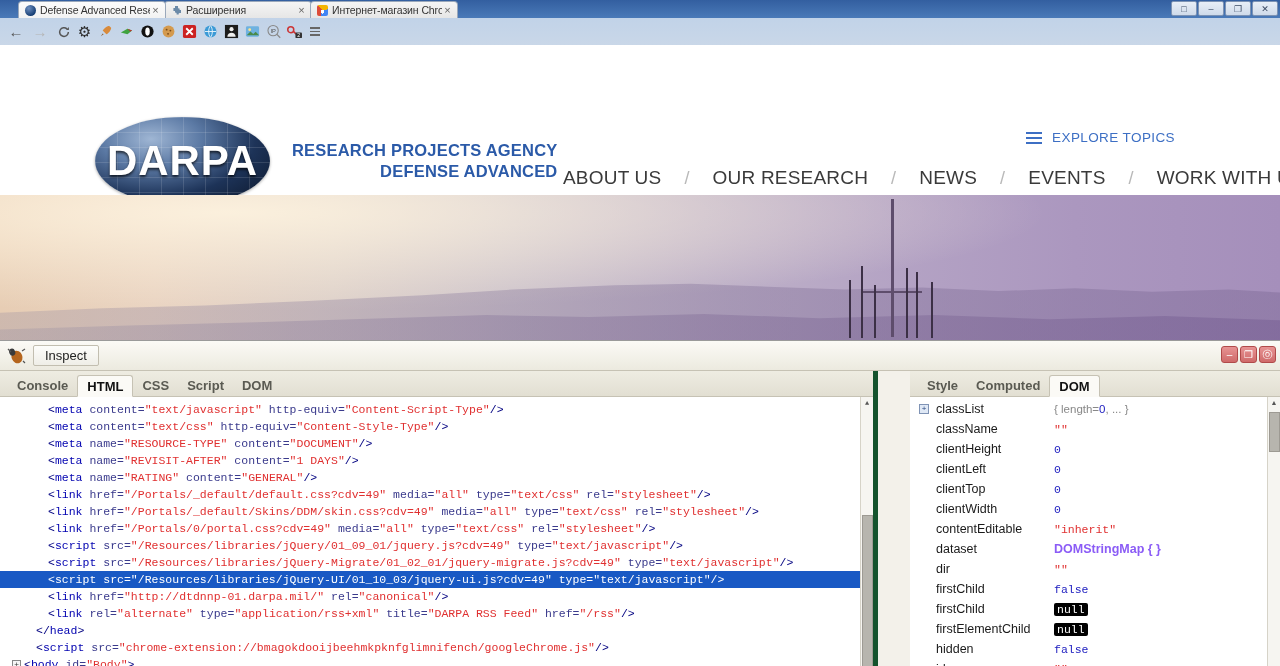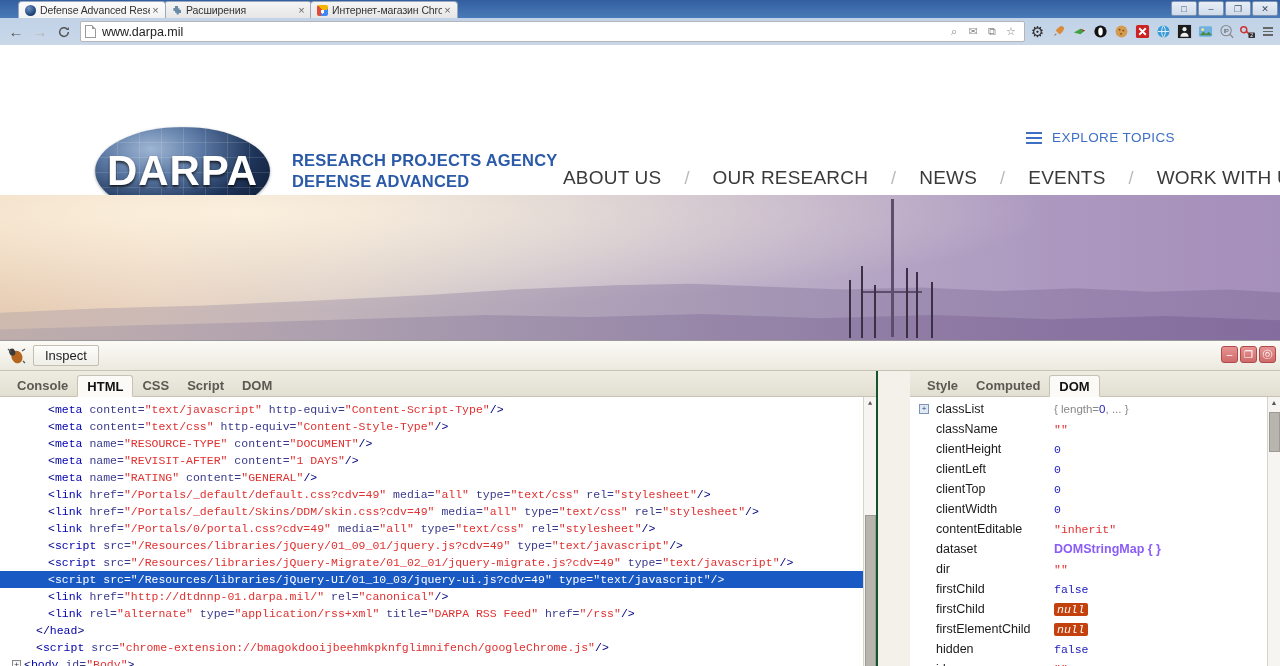--- a/index.html
+++ b/index.html
@@ -53,21 +53,21 @@
   .extbar { display:flex; align-items:center; gap:4px; padding-right:2px; }
   .ext { width:17px; height:17px; display:flex; align-items:center; justify-content:center;
       font-size:12px; line-height:1; border-radius:2px; position:relative; }
   .menubtn { width:16px; height:20px; display:flex; flex-direction:column; justify-content:center;
       align-items:center; gap:2px; margin-left:2px; }
   .menubtn i { display:block; width:10px; height:1.5px; background:#666; }
 
   
   .page { width:1280px; height:295px; background:#fff; position:relative; overflow:hidden; }
   .site-header { height:150px; display:flex; align-items:flex-start; position:relative; }
-  .logo-wrap { position:absolute; left:95px; top:82px; display:flex; align-items:center; }
+  .logo-wrap { position:absolute; left:95px; top:72px; display:flex; align-items:center;text-align:right; }
   .globe { width:175px; height:88px; border-radius:50%;
       background:radial-gradient(ellipse at 32% 25%, #9fb6d4 0%, #5b79a4 30%, #1d3358 62%, #0a1426 100%);
       position:relative; overflow:hidden; box-shadow:0 1px 3px rgba(0,0,0,.35); }
   .globe:before { content:""; position:absolute; inset:0; border-radius:50%;
       background:
         repeating-linear-gradient(to right, rgba(255,255,255,.13) 0 1px, transparent 1px 22px),
         repeating-linear-gradient(to bottom, rgba(255,255,255,.13) 0 1px, transparent 1px 15px); }
   .globe .gtext { position:absolute; inset:0; display:flex; align-items:center;
       justify-content:center; color:#fff; font-weight:bold; font-size:42px;
       letter-spacing:1px; font-family:"Liberation Sans", sans-serif;
@@ -115,21 +115,21 @@
   .fb-inspect { margin-left:6px; height:21px; padding:0 11px; font-size:13px; color:#222;
       background:linear-gradient(to bottom,#fdfdfb,#efeee7); border:1px solid #c2beb0;
       border-radius:2px; display:flex; align-items:center; }
   .fb-winbtns { position:absolute; right:4px; top:5px; display:flex; gap:2px; }
   .fb-wb { width:17px; height:17px; border-radius:3px; border:1px solid #b04a4a;
       background:linear-gradient(to bottom,#e79393,#cf6a6a); color:#fff; font-size:10px;
       display:flex; align-items:center; justify-content:center; line-height:1; }
 
   .fb-body { display:flex; height:295px; }
   .fb-left { width:878px; display:flex; flex-direction:column;
-      border-right:2px solid #14532d; }
+      border-right:5px solid #14532d; }
   .fb-right { width:402px; display:flex; flex-direction:column;padding-left:32px; }
   .fb-tabs { height:26px; background:linear-gradient(to bottom,#eeece2,#e2dfd2);
       border-bottom:1px solid #c6c2b4; display:flex; align-items:flex-end; padding-left:8px; }
   .fb-tab { height:22px; padding:0 9px; font-size:13px; font-weight:bold; color:#5a5a52;
       display:flex; align-items:center; }
   .fb-tab.sel { background:#fbfaf6; border:1px solid #c6c2b4; border-bottom:1px solid #fbfaf6;
       border-radius:3px 3px 0 0; color:#111; margin-bottom:-1px; }
 
   .code-area { flex:1 1 auto; background:#fff; overflow:hidden; position:relative;
       font-family:"Liberation Mono", monospace; font-size:11.5px; line-height:17px; }
@@ -157,21 +157,21 @@
   .drow { height:20px; display:flex; align-items:center; padding-left:26px; position:relative;
       white-space:nowrap; }
   .drow .dtwisty { position:absolute; left:9px; top:5px; width:10px; height:10px;
       border:1px solid #7f93b5; background:#dfe8f5; font-size:8px; line-height:8px;
       text-align:center; color:#26457e; }
   .dname { width:118px; color:#1a1a1a; flex:0 0 118px; }
   .dval { color:#2020c0; font-family:"Liberation Mono", monospace; font-size:11.5px; }
   .dval.str { color:#e03030; }
   .dval.obj { color:#8b5cf6; font-weight:bold; font-family:"Liberation Sans",sans-serif;
       font-size:12.5px; }
-  .dval.nul { background:#c2410c; color:#fff; padding:0 3px; border-radius:2px;font-style:italic; }
+  .dval.nul { background:#000000; color:#fff; padding:0 3px; border-radius:2px; }
   .dval.grey { color:#888; font-family:"Liberation Sans",sans-serif; }
   .dval .num { color:#2020c0; }
 </style>
 </head>
 <body>
 
 <div class="browser-top">
   <div class="tabstrip">
     <div class="tab active" style="left:18px; width:148px;">
       <span class="fav fav-darpa"></span>
@@ -201,30 +201,20 @@
   </div>
 
   <div class="toolbar">
     <div class="navbtn">←</div>
     <div class="navbtn dim">→</div>
     <div class="navbtn">
       <svg width="14" height="14" viewBox="0 0 16 16">
           <path d="M13 8a5 5 0 1 1-1.6-3.6" fill="none" stroke="#555" stroke-width="1.7"></path>
           <path d="M13.6 2.4v3.4h-3.4z" fill="#555"></path>
         </svg>
-    </div>
-    <div class="omnibox">
-      <span class="pageicon"></span>
-      <span class="urltext" title="Search Google or type URL">www.darpa.mil</span>
-      <span class="obicons">
-        <span class="obicon">⌕</span>
-        <span class="obicon">✉</span>
-        <span class="obicon">⧉</span>
-        <span class="obicon">☆</span>
-      </span>
     </div>
     <div class="extbar">
       <span class="ext" style="color:#2b2b2b;font-size:15px">⚙</span>
       <span class="ext" style="color:#c06b2a">
         <svg width="15" height="15" viewBox="0 0 16 16">
             <path d="M12 2c-3 0-6 3-7 5l4 4c2-1 5-4 5-7z" fill="#d98a3a"></path>
             <path d="M3 13l2-3 1 1z" fill="#8a5a2a"></path>
           </svg>
       </span>
       <span class="ext" style="color:#3aa03a">

